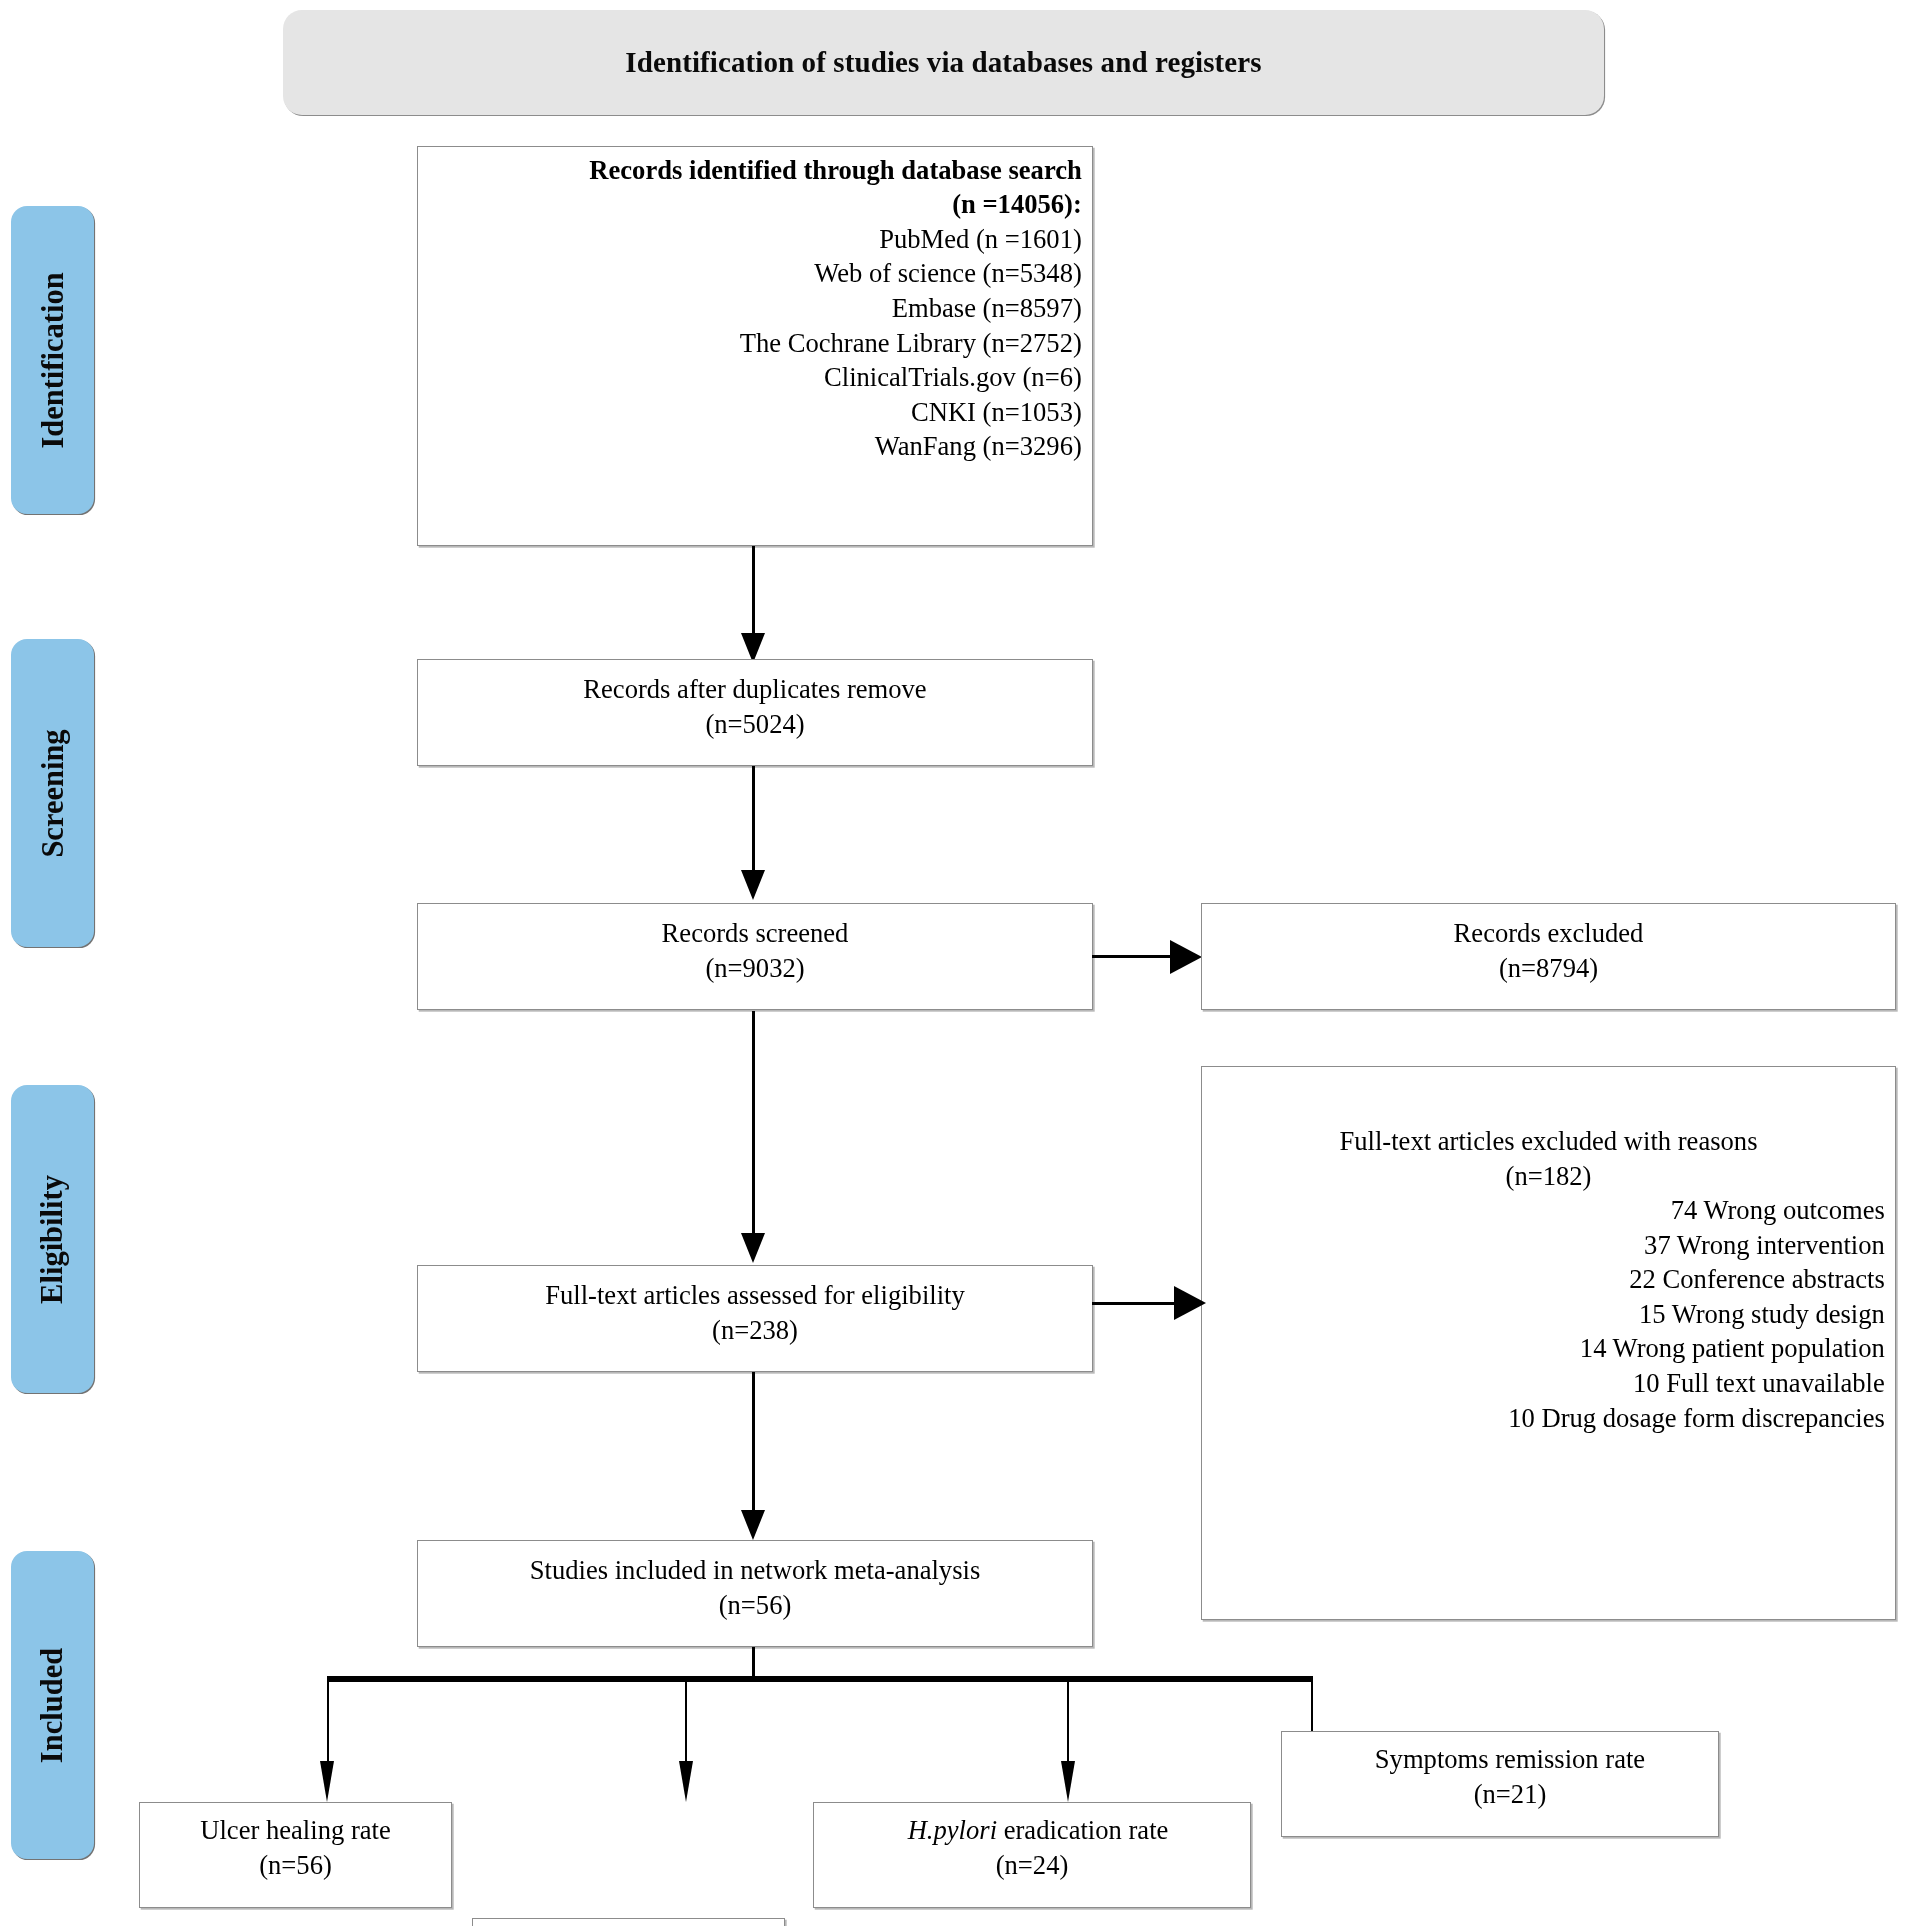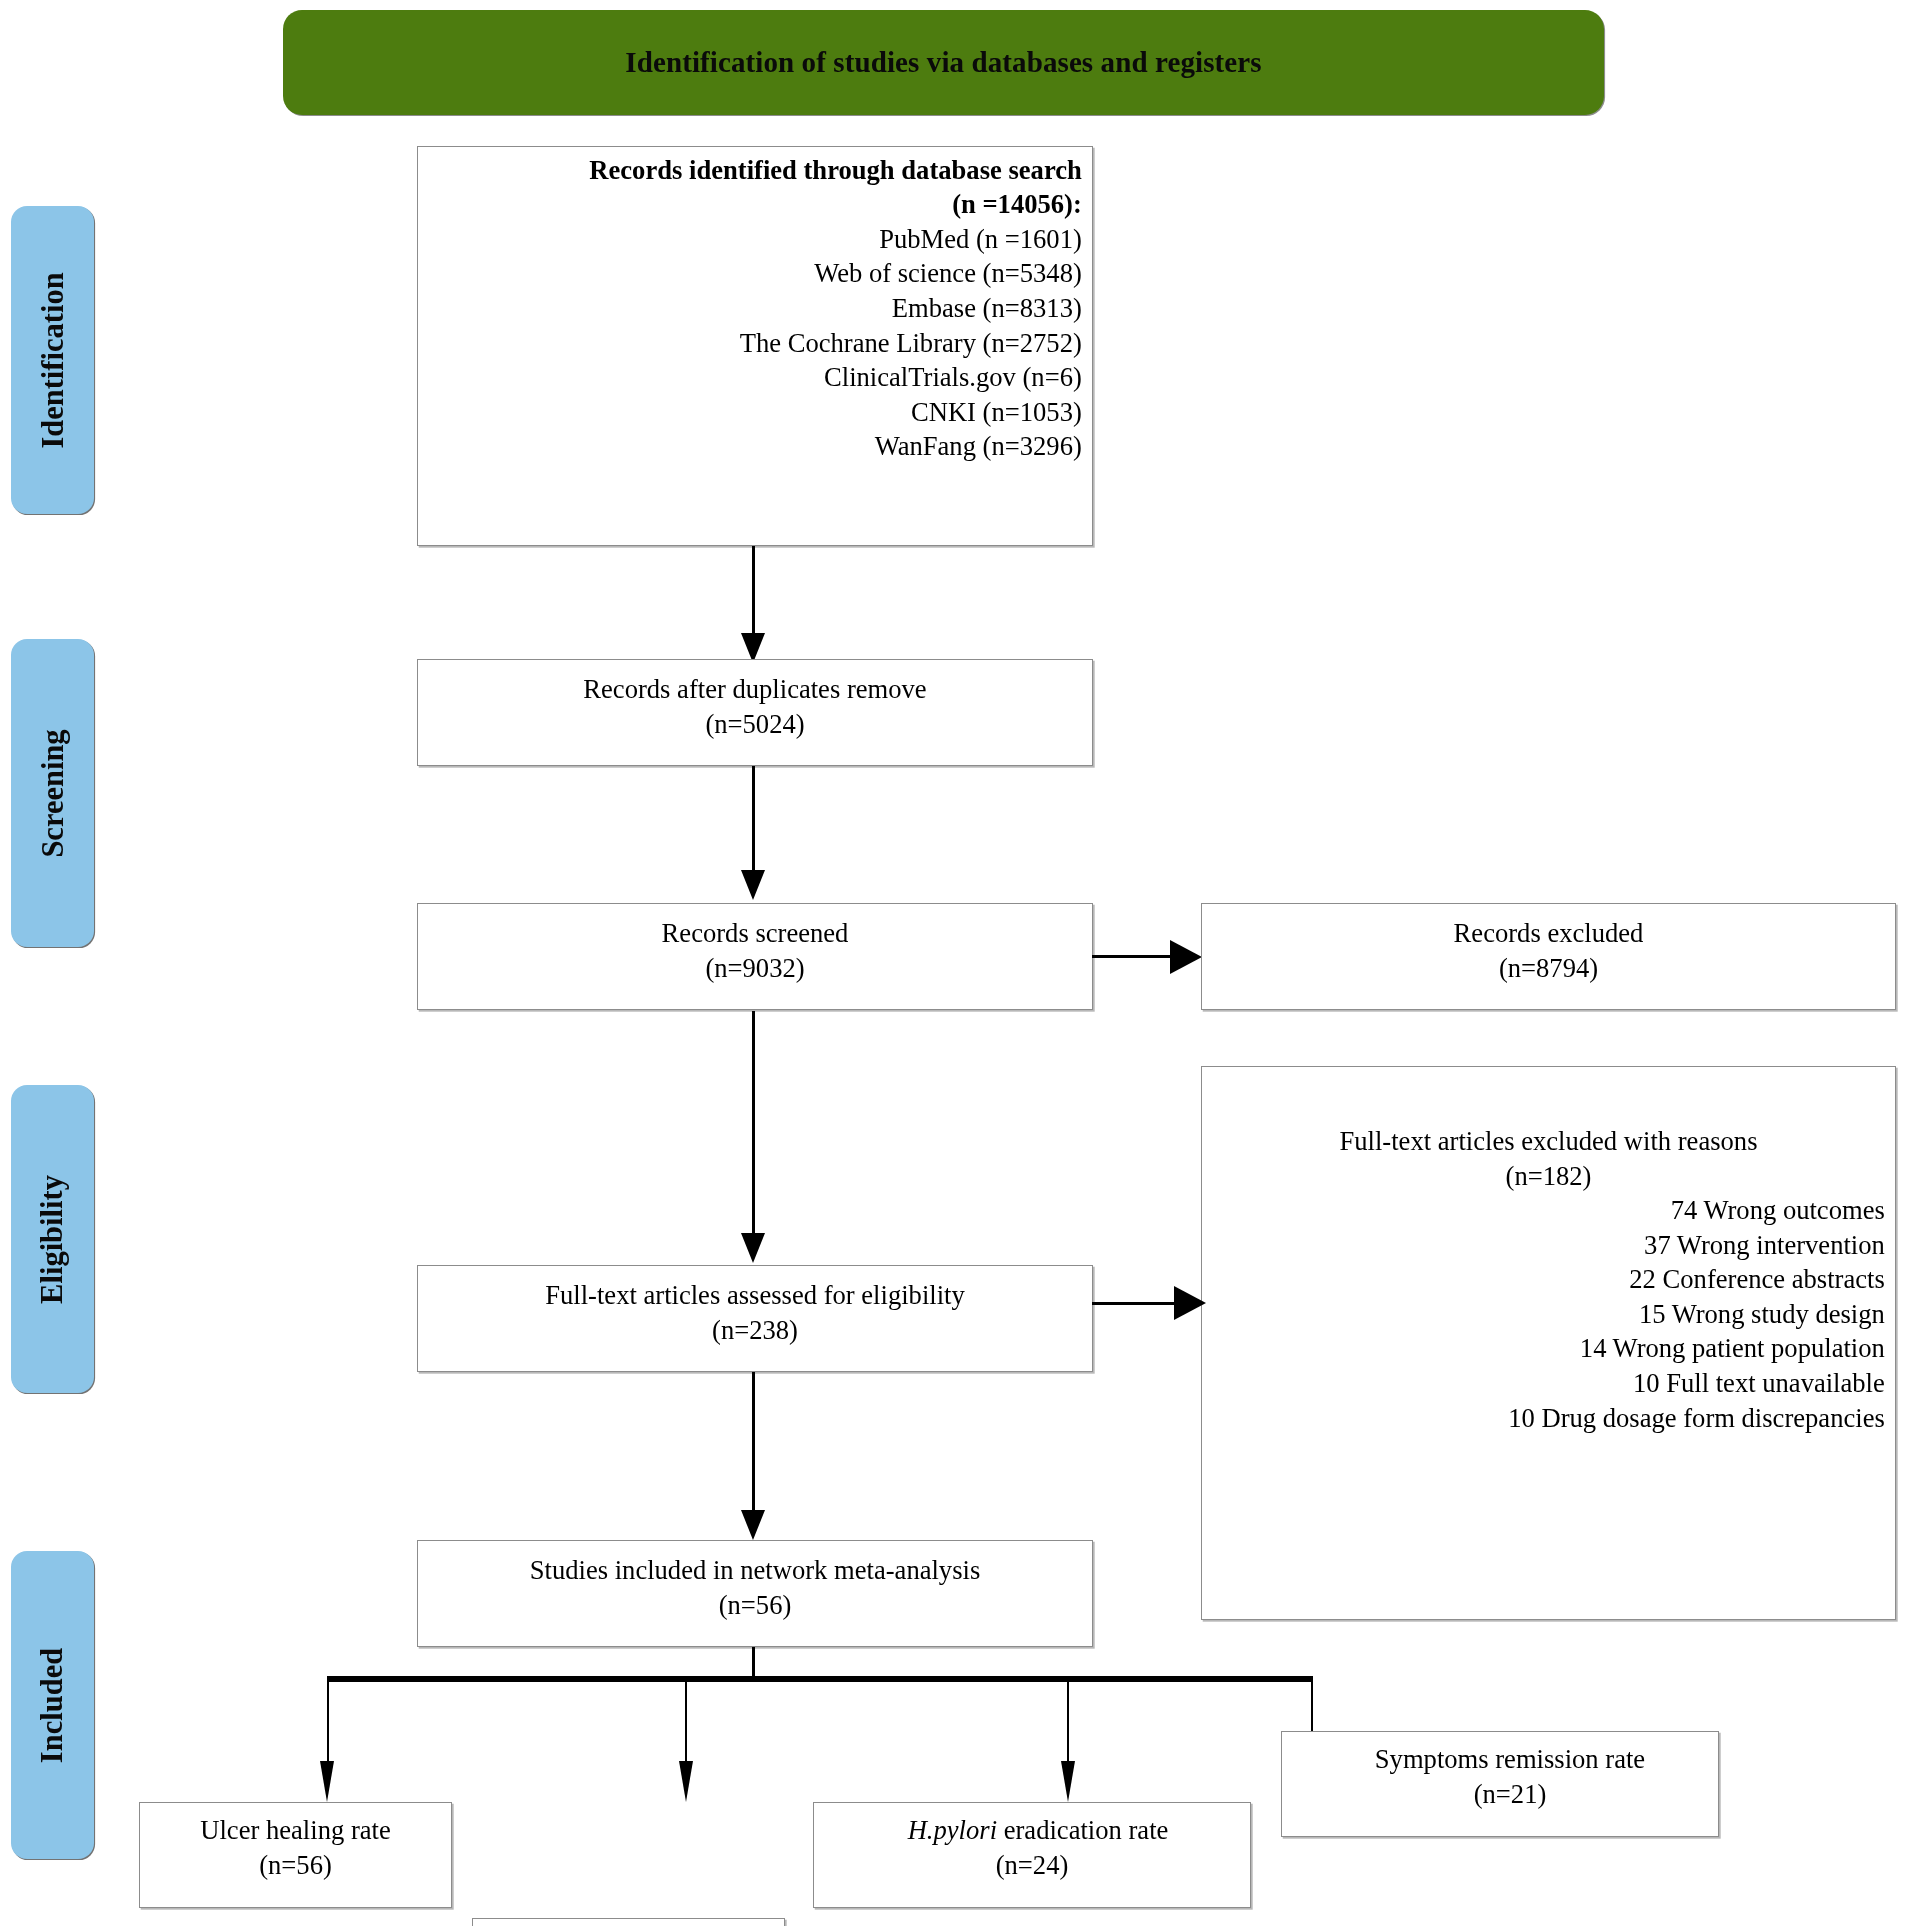--- a/index.html
+++ b/index.html
@@ -2,21 +2,21 @@
 <html style="font-size:9px"><head>
 <meta charset="utf-8">
 <style>
   html,body{margin:0;padding:0;background:#ffffff;}
   body{width:1905px;height:1926px;position:relative;
        font-family:"Liberation Serif","DejaVu Serif",serif;color:#000;}
   #stage{position:absolute;left:0;top:0;width:1905px;height:1926px;overflow:hidden;}
 
   
   .banner{position:absolute;left:283px;top:9.6px;width:1321px;height:105px;
-          background:#4d7c0f;border-radius:19px;
+          background:#e5e5e5;border-radius:19px;
           box-shadow:1.1px 1.1px 0 rgba(0,0,0,.45);
           display:flex;align-items:center;justify-content:center;}
   .banner-text{font-weight:bold;font-size:29px;letter-spacing:0.1px;color:#0a0a0a;}
 
   
   .stagechip{position:absolute;left:11.3px;width:83px;background:#8CC5E8;
              border-radius:16px;box-shadow:1.1px 1.1px 0 rgba(0,0,0,.55);
              display:flex;align-items:center;justify-content:center;}
   .stagechip span{transform:rotate(-90deg);white-space:nowrap;
                   font-weight:bold;font-size:30.5px;color:#0a0a0a;}
@@ -66,21 +66,21 @@
   <div class="stagechip" style="top:1551px;height:308px;">
     <span>Included</span>
   </div>
 
   <div class="box" style="left:417px;top:146px;width:676px;height:400px;">
     <div class="inner lft">
       <div class="bold nowrap">Records identified through database search</div>
       <div class="bold">(n =14056):</div>
       <div>PubMed (n =1601)</div>
       <div>Web of science (n=5348)</div>
-      <div>Embase (n=8313)</div>
+      <div>Embase (n=8597)</div>
       <div>The Cochrane Library (n=2752)</div>
       <div>ClinicalTrials.gov (n=6)</div>
       <div>CNKI (n=1053)</div>
       <div>WanFang (n=3296)</div>
     </div>
   </div>
 
   <div class="vline" style="left:752px;top:546px;height:90px;"></div>
   <div class="arw-d" style="left:741px;top:633px;"></div>
 

